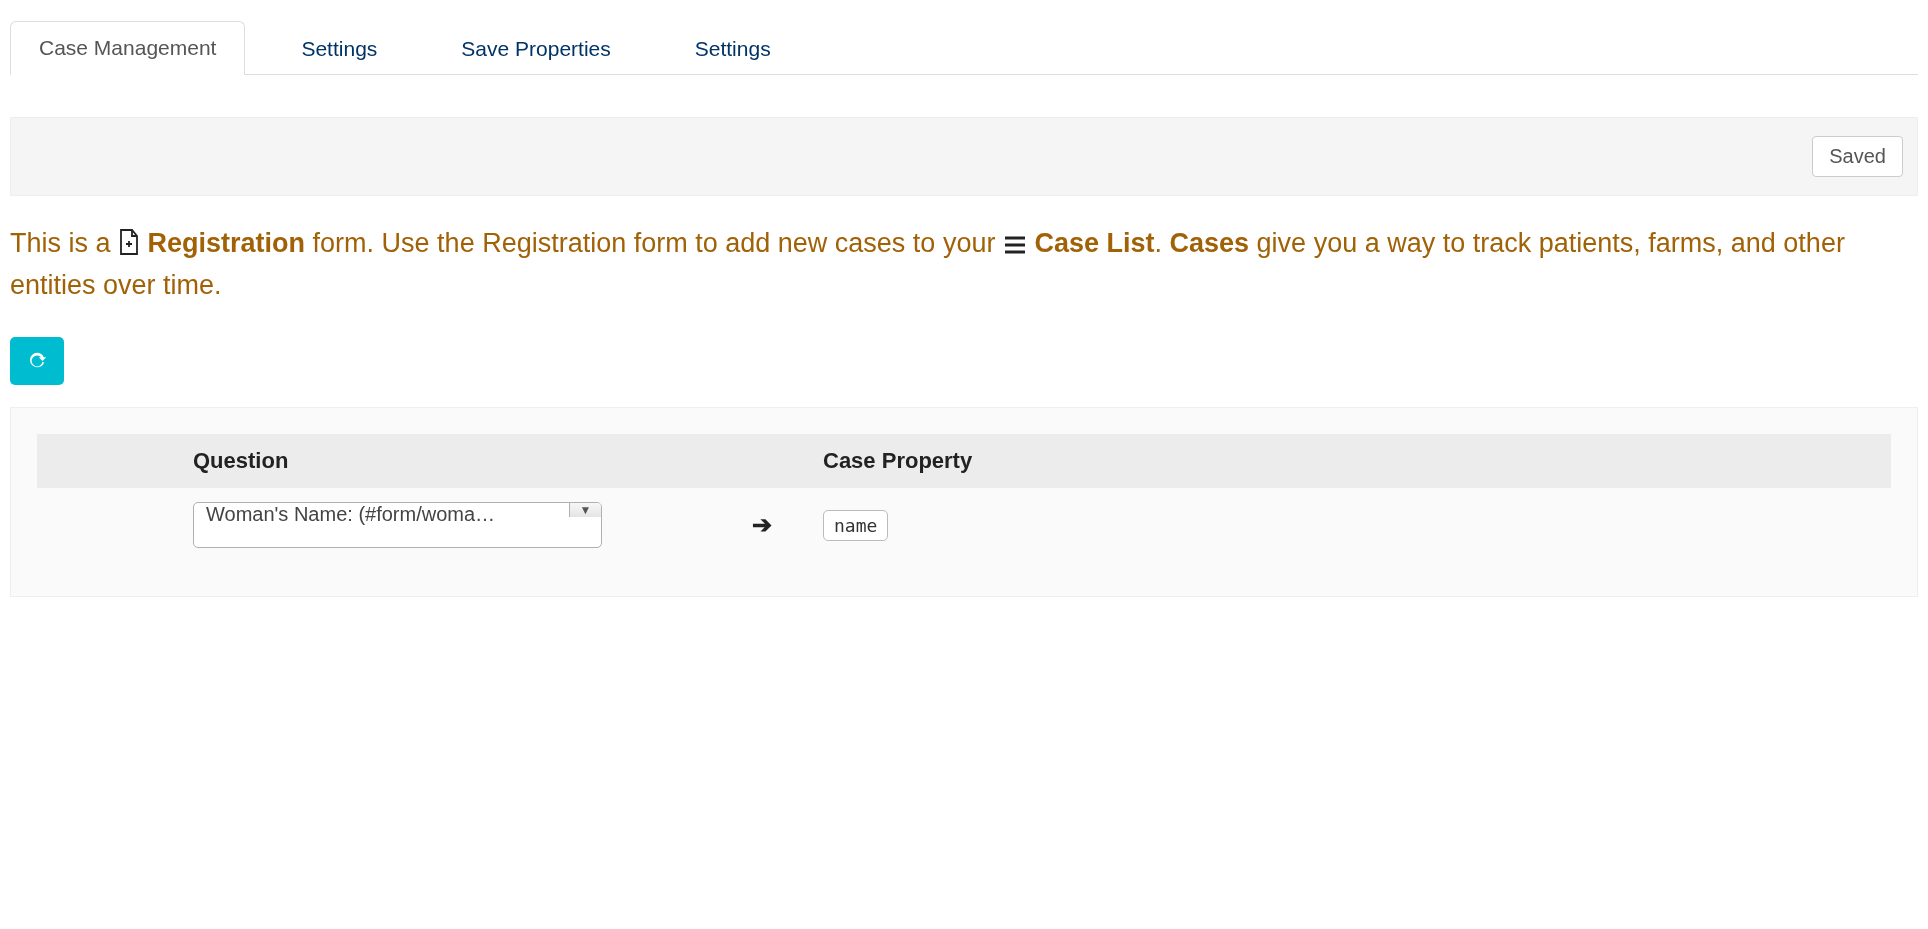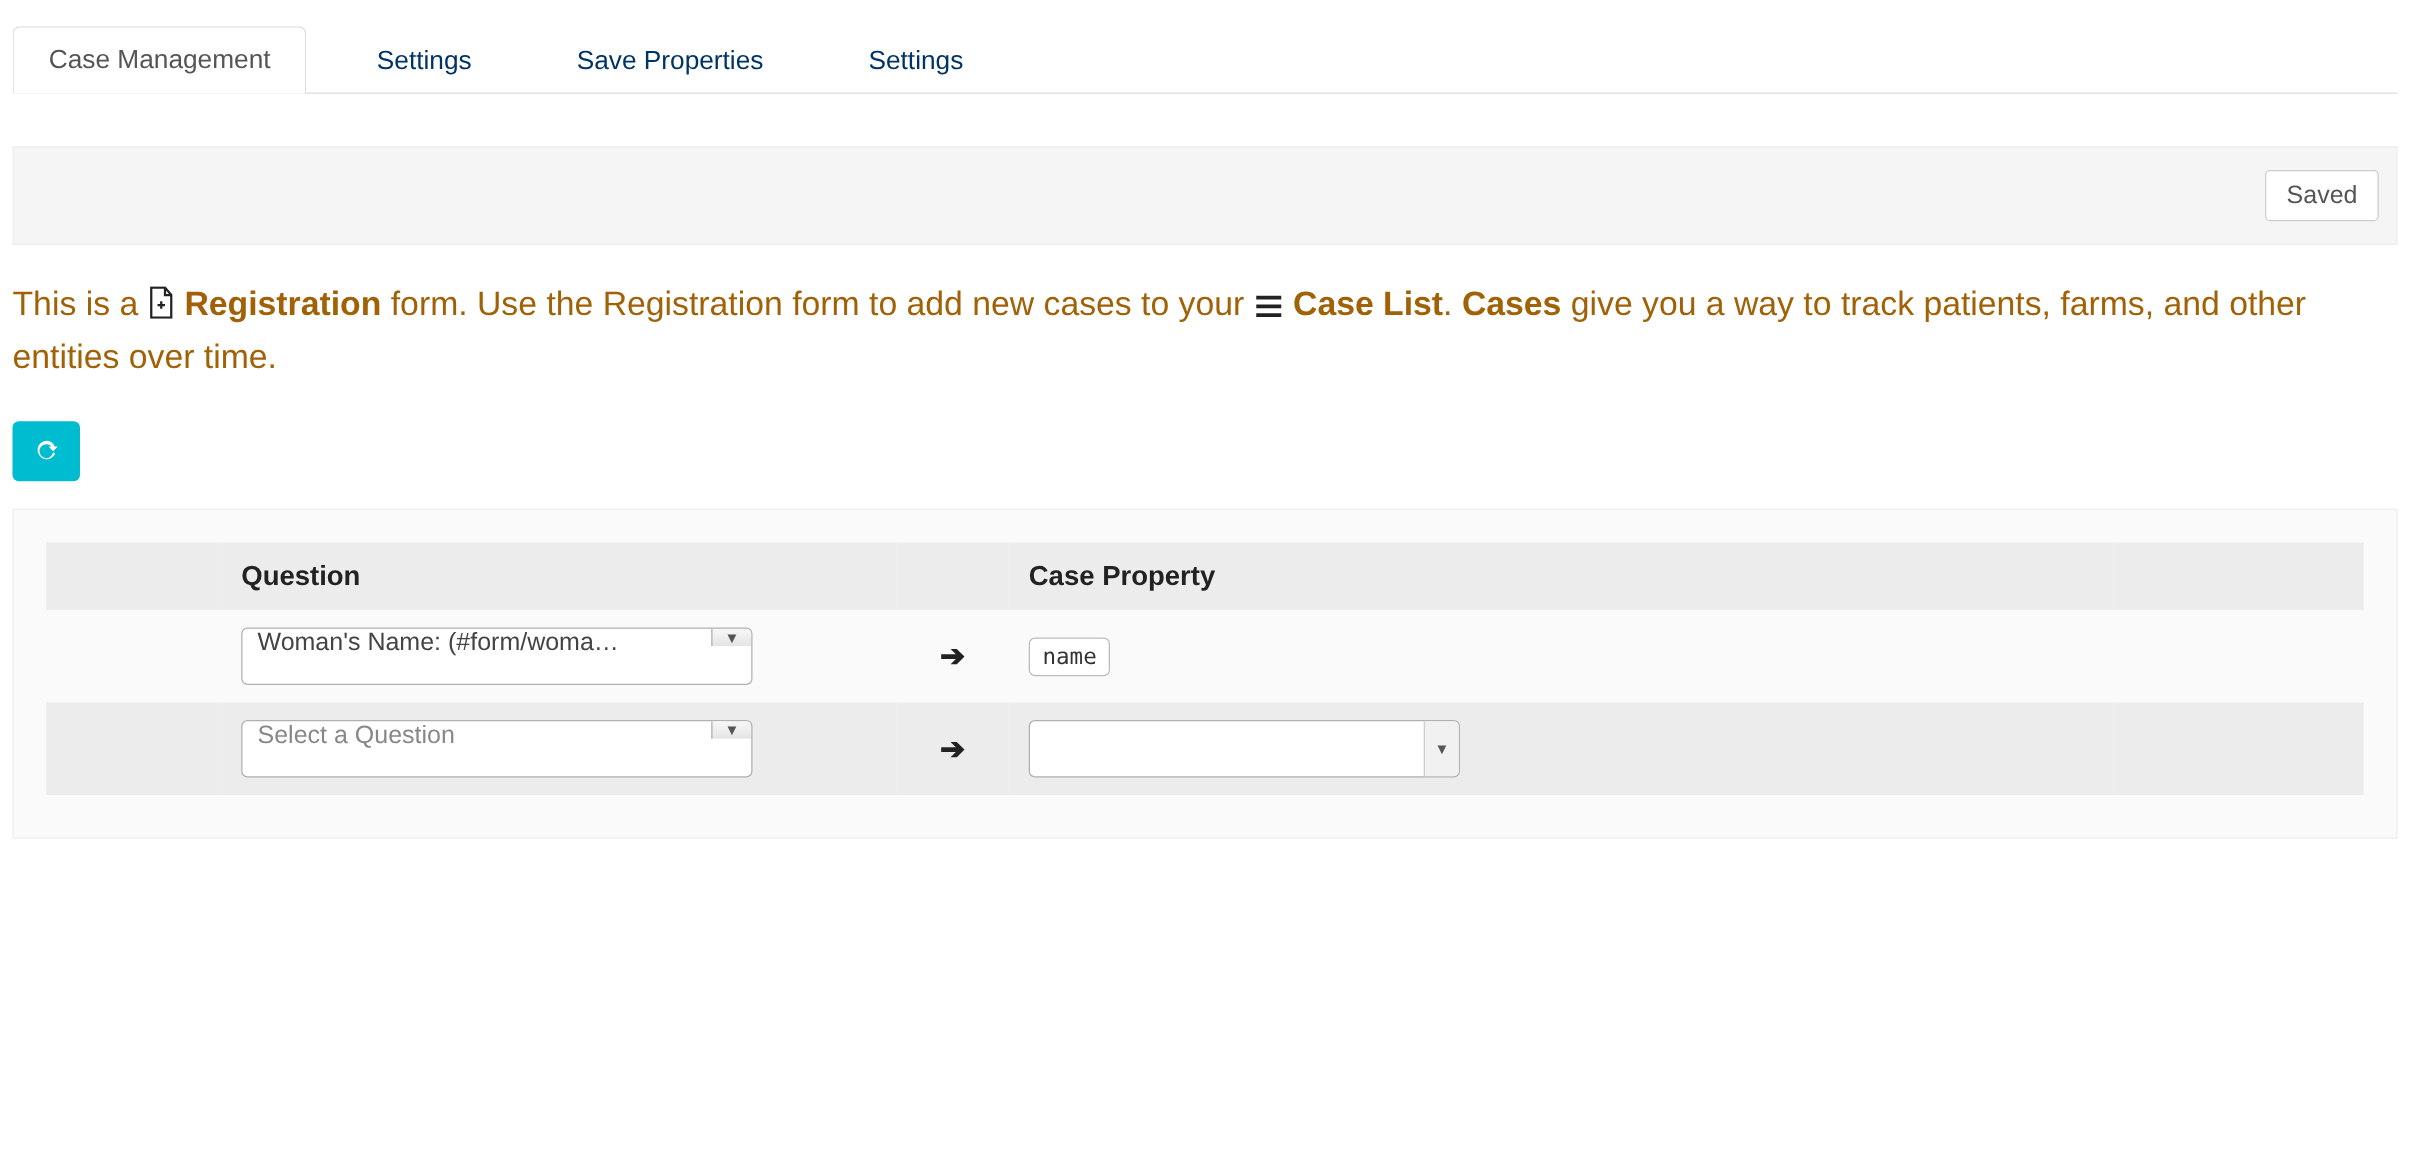--- a/index.html
+++ b/index.html
@@ -265,38 +265,19 @@
           </td>
           <td class="arrow-col">
             <span class="arrow-icon">➔</span>
           </td>
           <td class="cp-col">
             <span class="cp-tag">name</span>
           </td>
           <td class="tail-col"></td>
         </tr>
 
-        <tr>
-          <td class="lead-col"></td>
-          <td class="q-col">
-            <div class="select-box">
-              <div class="sb-text placeholder">Select a Question</div>
-              <div class="sb-caret">▼</div>
-            </div>
-          </td>
-          <td class="arrow-col">
-            <span class="arrow-icon">➔</span>
-          </td>
-          <td class="cp-col">
-            <div class="cp-select">
-              <div class="cp-text"></div>
-              <div class="cp-caret">▼</div>
-            </div>
-          </td>
-          <td class="tail-col"></td>
-        </tr>
       </tbody>
     </table>
   </div>
 </div>
 
 
 
 
 </body></html>

